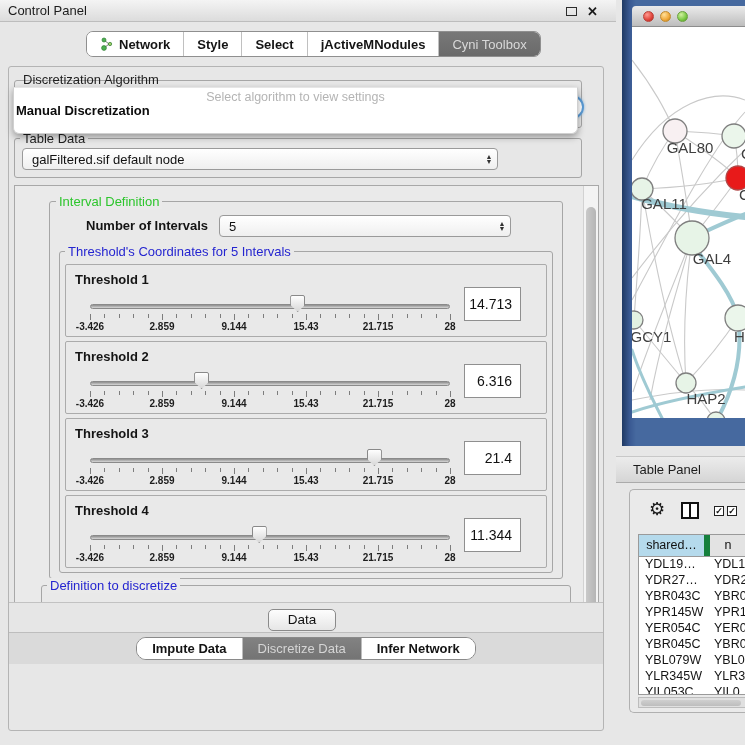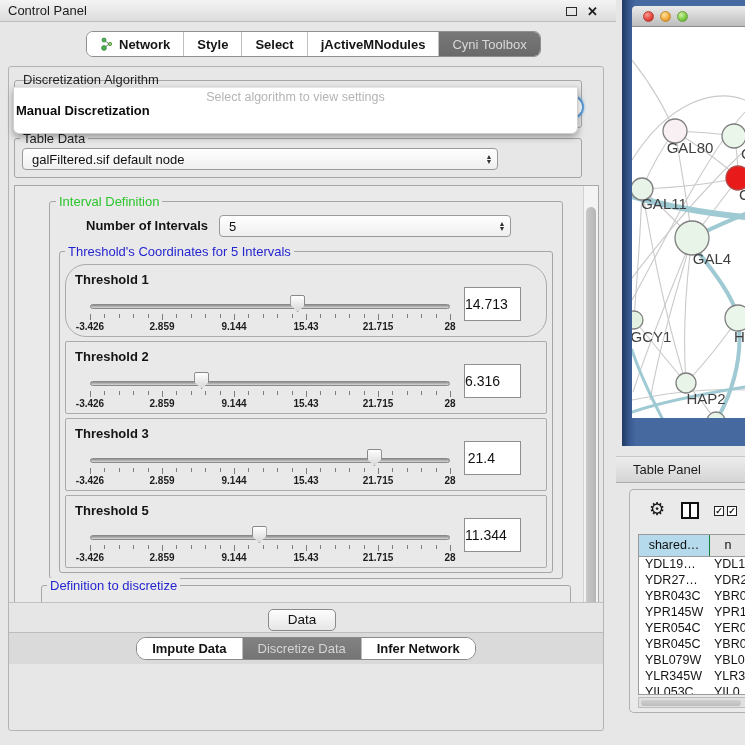--- a/index.html
+++ b/index.html
@@ -74,21 +74,21 @@
   .thumb { position:absolute; top:30px; width:15px; height:17px;
     background:linear-gradient(#fefefe,#d8d8d8); border:1px solid #898989;
     clip-path:polygon(0 0,100% 0,100% 58%,50% 100%,0 58%); border-radius:2px; }
   .ticks { position:absolute; left:24px; top:49px; width:360px; height:7px; }
   .tick { position:absolute; top:0; width:1px; height:4px; background:#7d7d7d; }
   .tick.major { height:6px; }
   .tick-labels { position:absolute; left:24px; top:56px; width:360px; height:13px; }
   .tick-label { position:absolute; transform:translateX(-50%); font-size:10px; font-weight:bold; color:#1d1d1d; white-space:nowrap; }
   .t-value { position:absolute; left:398px; top:22px; width:57px; height:34px; background:#fff;
     border:1px solid #8f8f8f; font-size:14px; color:#111; text-align:right;
-    line-height:32px; padding-right:25px; }
+    line-height:32px; padding-right:8px; }
 
   
   .attr-list { position:absolute; left:48px; top:433px; width:470px; height:60px; background:#fff;
     border:1px solid #9a9a9a; overflow:hidden; }
   .attr-item { font-size:12.5px; color:#141414; padding:1.5px 0 1.5px 9px; white-space:nowrap; }
   .attr-vscroll { position:absolute; right:1px; top:1px; width:12px; height:56px; background:#f0f0f0; }
   .attr-vscroll .vthumb { position:absolute; left:1.5px; top:2px; width:9px; height:46px;
     background:linear-gradient(90deg,#c6c6c6,#aeaeae); border-radius:4px; }
 
   
@@ -125,21 +125,21 @@
     background:#eaeaea; border:1px solid #b0b0b0; border-right:none; border-radius:5px 0 0 5px; }
   .tp-toolbar { position:absolute; left:0; top:0; width:100%; height:42px; }
   .gear-ic { position:absolute; left:19px; top:8px; font-size:18px; color:#1a1a1a; }
   .split-ic { position:absolute; left:51px; top:12px; width:18px; height:17px; border:2px solid #111; background:#fff; }
   .split-ic::after { content:""; position:absolute; left:6px; top:0; width:2px; height:13px; background:#111; }
   .chk-ic { position:absolute; top:16px; width:10px; height:10px; border:1.5px solid #222; background:#fff;
     font-size:9px; line-height:8px; text-align:center; color:#111; font-weight:bold; }
   .tp-table { position:absolute; left:8px; top:44px; width:108px; height:161px; background:#fff;
     border:1px solid #9a9a9a; border-right:none; overflow:hidden; }
   .tp-header { display:flex; height:22px; border-bottom:1px solid #9a9a9a; font-size:12.5px; color:#111; }
-  .tp-h1 { width:71px; background:#b5daec; border-right:1px solid #15803d; text-align:center; line-height:21px; }
+  .tp-h1 { width:71px; background:#b5daec; border-right:6px solid #15803d; text-align:center; line-height:21px; }
   .tp-h2 { flex:1; background:#e3e3e3; text-align:center; line-height:21px; }
   .tp-row { display:flex; height:16px; font-size:12.5px; color:#141414; }
   .tp-c1 { width:71px; padding-left:6px; white-space:nowrap; overflow:hidden; }
   .tp-c2 { flex:1; padding-left:4px; white-space:nowrap; overflow:hidden; }
   .tp-hscroll { position:absolute; left:8px; top:207px; width:108px; height:11px; background:#e0e0e0;
     border:1px solid #bdbdbd; border-right:none; }
   .tp-hscroll .hthumb { position:absolute; left:2px; top:1.5px; width:100px; height:6px;
     background:linear-gradient(#cfcfcf,#bdbdbd); border-radius:3px; }
 </style>
 </head>
@@ -211,21 +211,21 @@
       <span class="combo-text">5</span>
       <span class="spinner">
           <span>▲</span>
           <span>▼</span>
         </span>
     </div>
 
     <div class="groupbox" style="left:44px; top:65px; width:494px; height:322px; background:#e9e9e9;"></div>
     <span class="group-label lbl-blue" style="left:50px; top:58px; background:#e9e9e9;">Threshold's Coordinates for 5 Intervals</span>
 
-    <div class="t-row" style="top:78px;border-radius:21px;">
+    <div class="t-row" style="top:78px;">
       <span class="t-label">Threshold 1</span>
       <div class="track"></div>
       <div class="thumb" style="left: 224.22px;"></div>
       <div class="ticks">
           <div class="tick major" style="left: 0px;"></div>
           <div class="tick" style="left: 14.4px;"></div>
           <div class="tick" style="left: 28.8px;"></div>
           <div class="tick" style="left: 43.2px;"></div>
           <div class="tick" style="left: 57.6px;"></div>
           <div class="tick major" style="left: 72px;"></div>
@@ -338,21 +338,21 @@
           <span class="tick-label" style="left: 0px;">-3.426</span>
           <span class="tick-label" style="left: 72px;">2.859</span>
           <span class="tick-label" style="left: 144px;">9.144</span>
           <span class="tick-label" style="left: 216px;">15.43</span>
           <span class="tick-label" style="left: 288px;">21.715</span>
           <span class="tick-label" style="left: 360px;">28</span>
         </div>
       <div class="t-value">21.4</div>
     </div>
     <div class="t-row" style="top:309px;">
-      <span class="t-label">Threshold 5</span>
+      <span class="t-label">Threshold 4</span>
       <div class="track"></div>
       <div class="thumb" style="left: 185.7px;"></div>
       <div class="ticks">
           <div class="tick major" style="left: 0px;"></div>
           <div class="tick" style="left: 14.4px;"></div>
           <div class="tick" style="left: 28.8px;"></div>
           <div class="tick" style="left: 43.2px;"></div>
           <div class="tick" style="left: 57.6px;"></div>
           <div class="tick major" style="left: 72px;"></div>
           <div class="tick" style="left: 86.4px;"></div>

